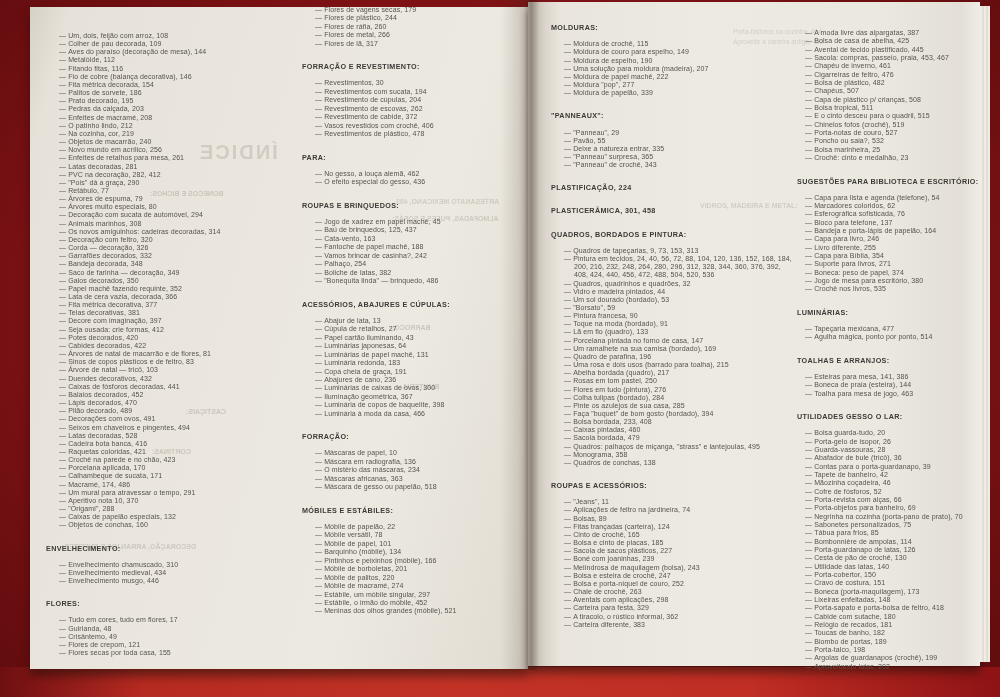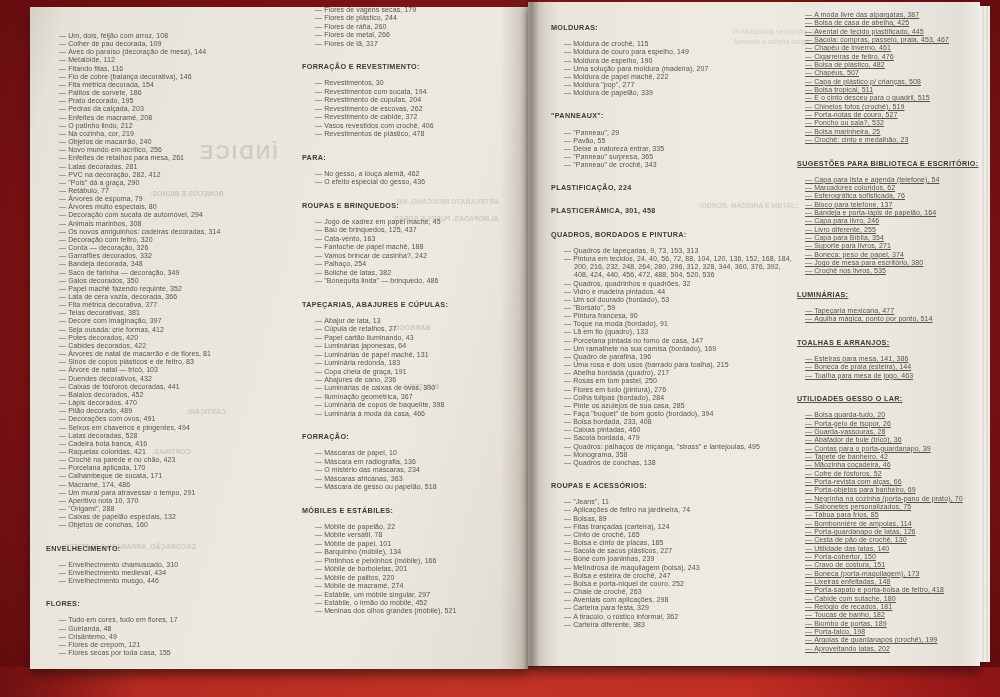--- a/index.html
+++ b/index.html
@@ -25,21 +25,21 @@
   .col .entries{list-style:none;margin:0;padding:0 0 0 13px;}
   .col li{padding-left:10px;text-indent:-10px;line-height:8.15px;}
   .col li::before{content:"\2014\00a0";color:#5a5850;}
   .col .heading{font-weight:bold;color:#3b3a36;letter-spacing:.35px;
     margin:15px 0 8px 0;line-height:8.2px;font-size:7.2px;}
   .col > .heading:first-child{margin-top:0;}
   #col1{left:46px;top:32px;width:262px;}
   #col2{left:302px;top:6px;width:222px;}
   #col2 li{line-height:8.45px;}
   #col3{left:551px;top:24px;width:242px;}
-  #col4{left:797px;top:11px;width:196px;text-decoration:underline;}
+  #col4{left:797px;top:29px;width:196px;}
   #col4 li{line-height:8.35px;}
   #col4 .entries{padding-left:8px;}
   .ghost-layer{position:absolute;left:0;top:0;width:1000px;height:697px;pointer-events:none;}
   .ghost{position:absolute;color:#6e685c;white-space:nowrap;font-family:"Liberation Sans",sans-serif;}
   .ghost.mir{transform:scaleX(-1);}
 </style>
 </head>
 <body>
 
 <div class="scene">
@@ -171,21 +171,21 @@
       <ul class="entries">
         <li>Jogo de xadrez em papel machê, 45</li>
         <li>Baú de brinquedos, 125, 437</li>
         <li>Cata-vento, 163</li>
         <li>Fantoche de papel machê, 188</li>
         <li>Vamos brincar de casinha?, 242</li>
         <li>Palhaço, 254</li>
         <li>Boliche de latas, 382</li>
         <li>"Bonequita linda" — brinquedo, 486</li>
       </ul>
-      <div class="heading">TAPEÇARIAS, ABAJURES E CÚPULAS:</div>
+      <div class="heading">ACESSÓRIOS, ABAJURES E CÚPULAS:</div>
       <ul class="entries">
         <li>Abajur de lata, 13</li>
         <li>Cúpula de retalhos, 27</li>
         <li>Papel cartão iluminando, 43</li>
         <li>Luminárias japonesas, 64</li>
         <li>Luminárias de papel machê, 131</li>
         <li>Luminária redonda, 183</li>
         <li>Copa cheia de graça, 191</li>
         <li>Abajures de cano, 236</li>
         <li>Luminárias de caixas de ovos, 300</li>

